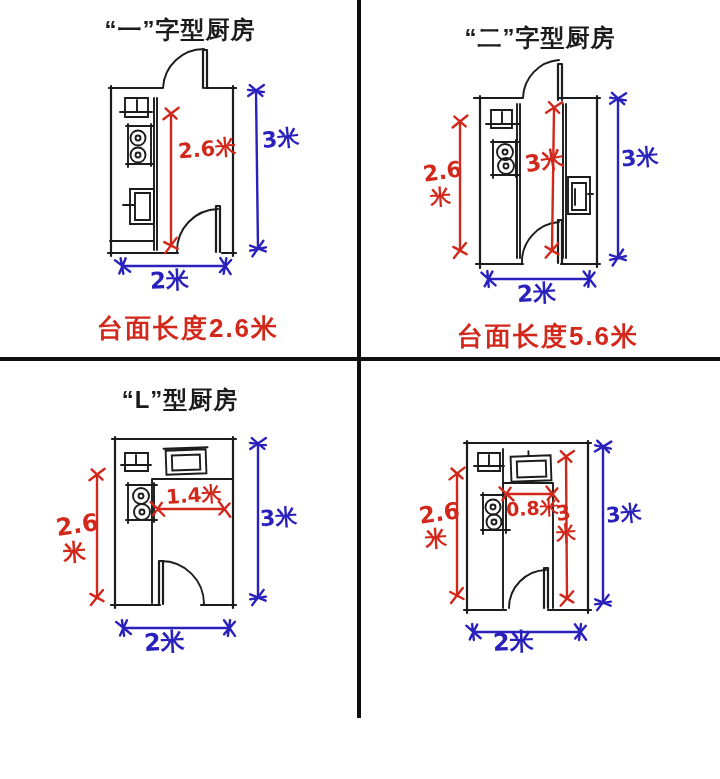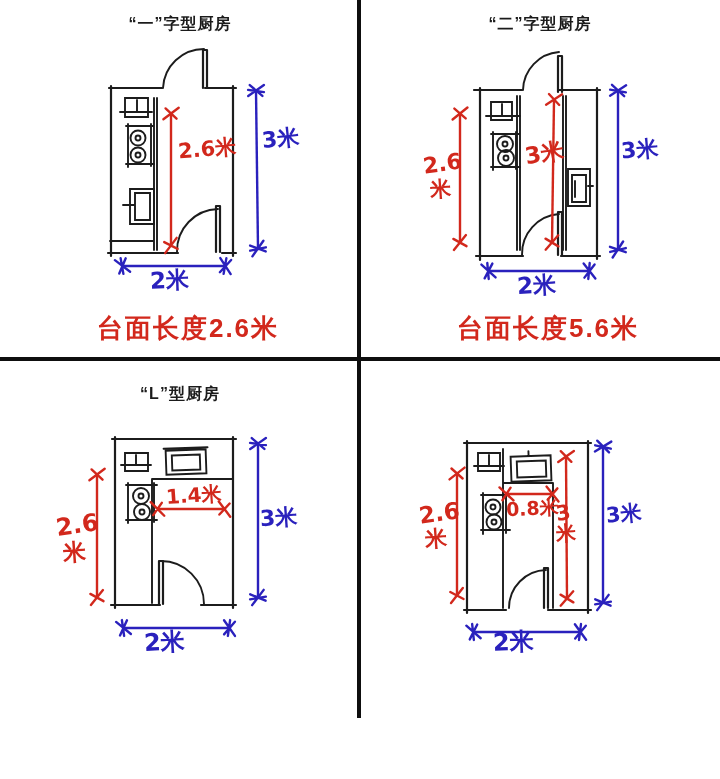--- a/index.html
+++ b/index.html
@@ -7,21 +7,21 @@
     position:relative;width:720px;height:779px;background:#ffffff;overflow:hidden;
     font-family:"Liberation Sans","DejaVu Sans",sans-serif;
   }
   .divider{position:absolute;background:#0e0e0e;}
   .divider-v{left:357px;top:0;width:4px;height:718px;}
   .divider-h{left:0;top:357px;width:720px;height:4px;}
   .quad{position:absolute;width:360px;}
   .quad svg{position:absolute;left:0;top:0;}
   .title{
     position:absolute;left:0;width:100%;margin:0;text-align:center;
-    font-size:16px;font-weight:bold;color:#1b1b1b;letter-spacing:1px;
+    font-size:24px;font-weight:bold;color:#1b1b1b;letter-spacing:1px;
   }
   .caption{
     position:absolute;left:0;width:100%;margin:8px;text-align:center;
     font-size:26px;font-weight:600;color:#d2281c;letter-spacing:2px;
   }
   .dim{
     position:absolute;line-height:1;font-weight:bold;white-space:nowrap;
     font-family:"DejaVu Sans","Liberation Sans",sans-serif;
   }
   .red{color:#d2281c;}
@@ -84,21 +84,21 @@
         <use href="#star" transform="translate(122 266) rotate(80)"></use>
         <use href="#star" transform="translate(225 266) rotate(100)"></use>
       </g>
     </svg>
     <span class="dim red" style="left:178px;top:139px;font-size:21px;transform:rotate(-5deg)">2.6米</span>
     <span class="dim blue" style="left:262px;top:128px;font-size:22px;transform:rotate(-6deg)">3米</span>
     <span class="dim blue" style="left:150px;top:269px;font-size:23px;transform:rotate(-2deg)">2米</span>
     <p class="caption" style="top:303px">台面长度2.6米</p>
   </section>
 
-  <section class="quad" style="left:360px;top:0;height:460px">
+  <section class="quad" style="left:360px;top:8px;height:460px">
     <h2 class="title" style="top:14px">“二”字型厨房</h2>
     <svg viewBox="0 0 360 357" width="360" height="357">
       <g stroke="#1c1c1c" stroke-width="2.2" fill="none" stroke-linecap="round">
         <g>
           <path d="M114 90 H162 M199 90 H240 M237 88 V259 M240 256 H201 M163 256 H116 M120 88 V260"></path>
           <path d="M157 96 V250 M160 96 V250 M203 96 V250 M206 96 V250" stroke-width="1.9"></path>
         </g>
         <g stroke-width="1.9">
           <path d="M131 102 H152 V120 H131 Z M126 116 H160 M142 104 V116"></path>
         </g>

